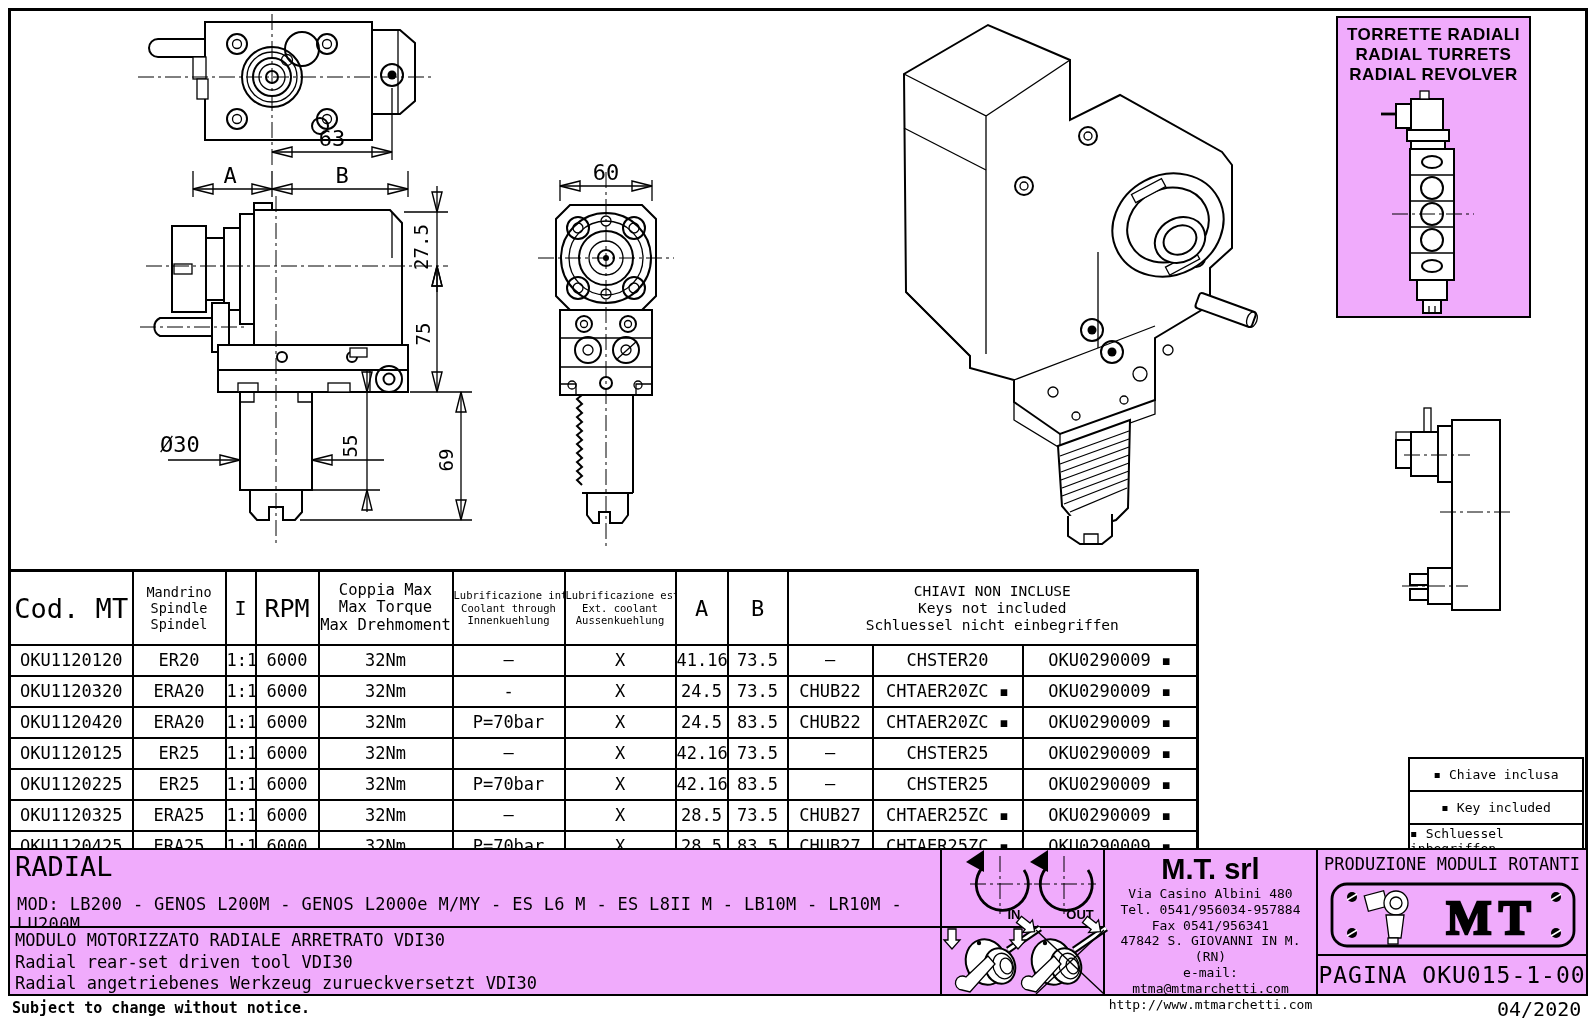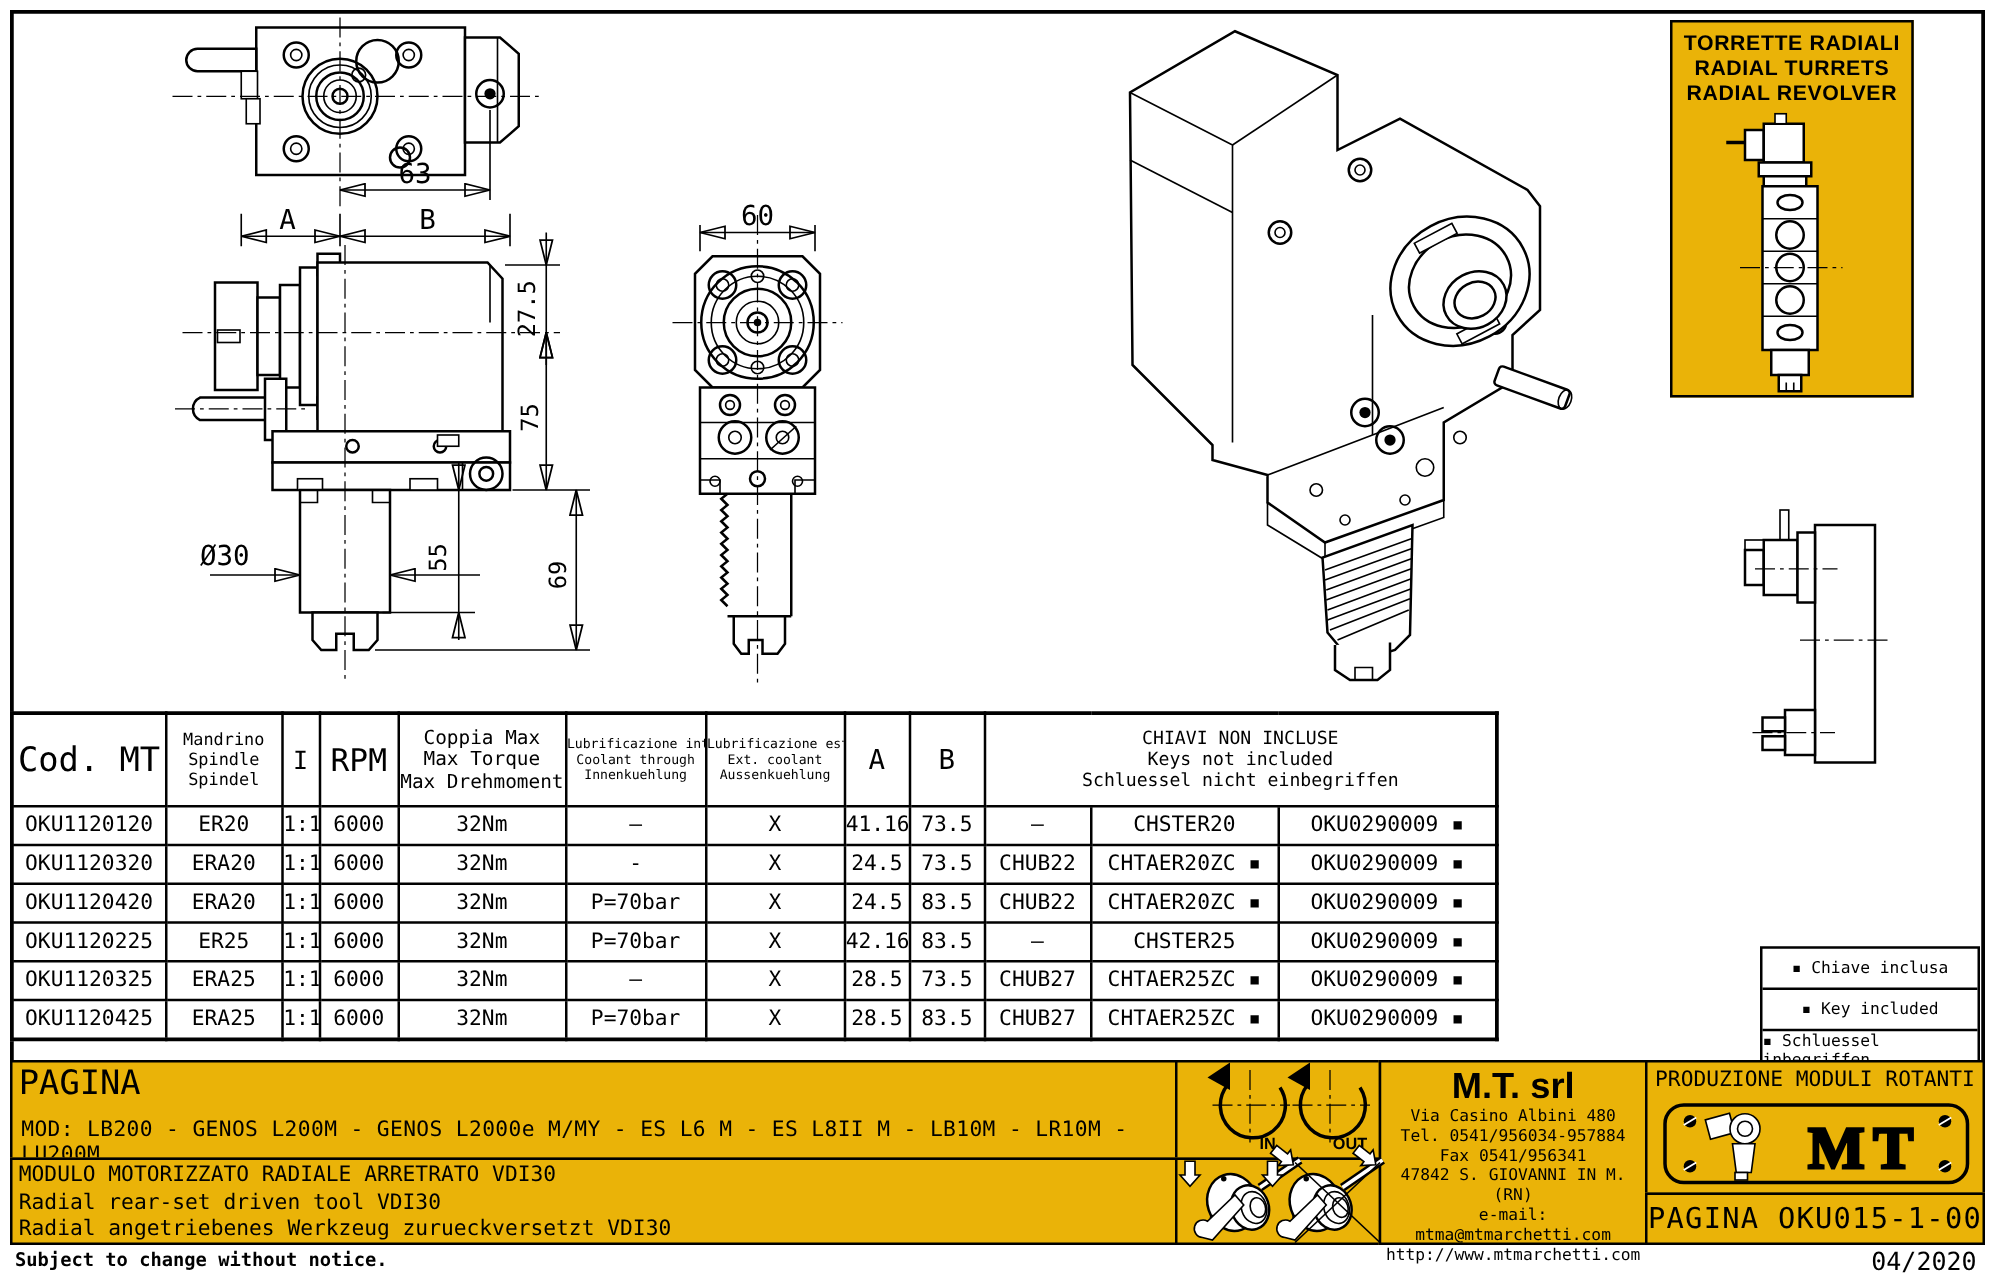--- a/index.html
+++ b/index.html
@@ -1,19 +1,19 @@
 <!DOCTYPE html>
 <html><head>
 <meta charset="utf-8">
 <style>
   html,body{margin:0;padding:0;background:#fff;}
   #sheet{position:relative;width:1596px;height:1024px;background:#fff;overflow:hidden;
          font-family:"DejaVu Sans Mono",monospace;color:#000;}
   #frame{position:absolute;left:8px;top:8px;width:1580px;height:988px;border:3px solid #000;box-sizing:border-box;}
-  .box{position:absolute;border:2px solid #000;background:#eab308;box-sizing:border-box;}
+  .box{position:absolute;border:2px solid #000;background:#f0abfc;box-sizing:border-box;}
 
   
   .tbox-title{padding-top:7px;text-align:center;font:bold 17px "Liberation Sans",sans-serif;line-height:20px;letter-spacing:.5px;}
   .tbox-title span{display:block;}
 
   
   #spec-table-wrap{position:absolute;left:8px;top:557px;width:1188px;margin-top:12px;}
   table{width:1188px;table-layout:fixed;border-collapse:collapse;border:3px solid #000;background:#fff;}
   th,td{border:2px solid #000;text-align:center;vertical-align:middle;padding:0;overflow:hidden;white-space:nowrap;font-weight:normal;}
   thead th{height:72px;}
@@ -164,20 +164,34 @@
             <td class="c4">32Nm</td>
             <td class="c5">P=70bar</td>
             <td class="c6">X</td>
             <td class="c7">24.5</td>
             <td class="c8">83.5</td>
             <td class="c9">CHUB22</td>
             <td class="c10">CHTAER20ZC ▪</td>
             <td class="c11">OKU0290009 ▪</td>
           </tr>
           <tr>
+            <td class="c0">OKU1120125</td>
+            <td class="c1">ER25</td>
+            <td class="c2">1:1</td>
+            <td class="c3">6000</td>
+            <td class="c4">32Nm</td>
+            <td class="c5">–</td>
+            <td class="c6">X</td>
+            <td class="c7">42.16</td>
+            <td class="c8">73.5</td>
+            <td class="c9">–</td>
+            <td class="c10">CHSTER25</td>
+            <td class="c11">OKU0290009 ▪</td>
+          </tr>
+          <tr>
             <td class="c0">OKU1120225</td>
             <td class="c1">ER25</td>
             <td class="c2">1:1</td>
             <td class="c3">6000</td>
             <td class="c4">32Nm</td>
             <td class="c5">P=70bar</td>
             <td class="c6">X</td>
             <td class="c7">42.16</td>
             <td class="c8">83.5</td>
             <td class="c9">–</td>
@@ -210,21 +224,21 @@
             <td class="c8">83.5</td>
             <td class="c9">CHUB27</td>
             <td class="c10">CHTAER25ZC ▪</td>
             <td class="c11">OKU0290009 ▪</td>
           </tr>
         </tbody>
     </table>
   </div>
 
   <div class="box" style="left:8px;top:848px;width:934px;height:80px;">
-    <div class="fo-brand">PAGINA</div>
+    <div class="fo-brand">RADIAL</div>
     <div class="fo-models">MOD: LB200 - GENOS L200M - GENOS L2000e M/MY - ES L6 M - ES L8II M - LB10M - LR10M - LU200M</div>
   </div>
   <div class="box" style="left:8px;top:926px;width:1106px;height:70px;">
     <div class="fo-desc">
       <div>MODULO MOTORIZZATO RADIALE ARRETRATO VDI30</div>
       <div>Radial rear-set driven tool VDI30</div>
       <div>Radial angetriebenes Werkzeug zurueckversetzt VDI30</div>
     </div>
   </div>
   <div class="box" style="left:940px;top:848px;width:165px;height:80px;"></div>

